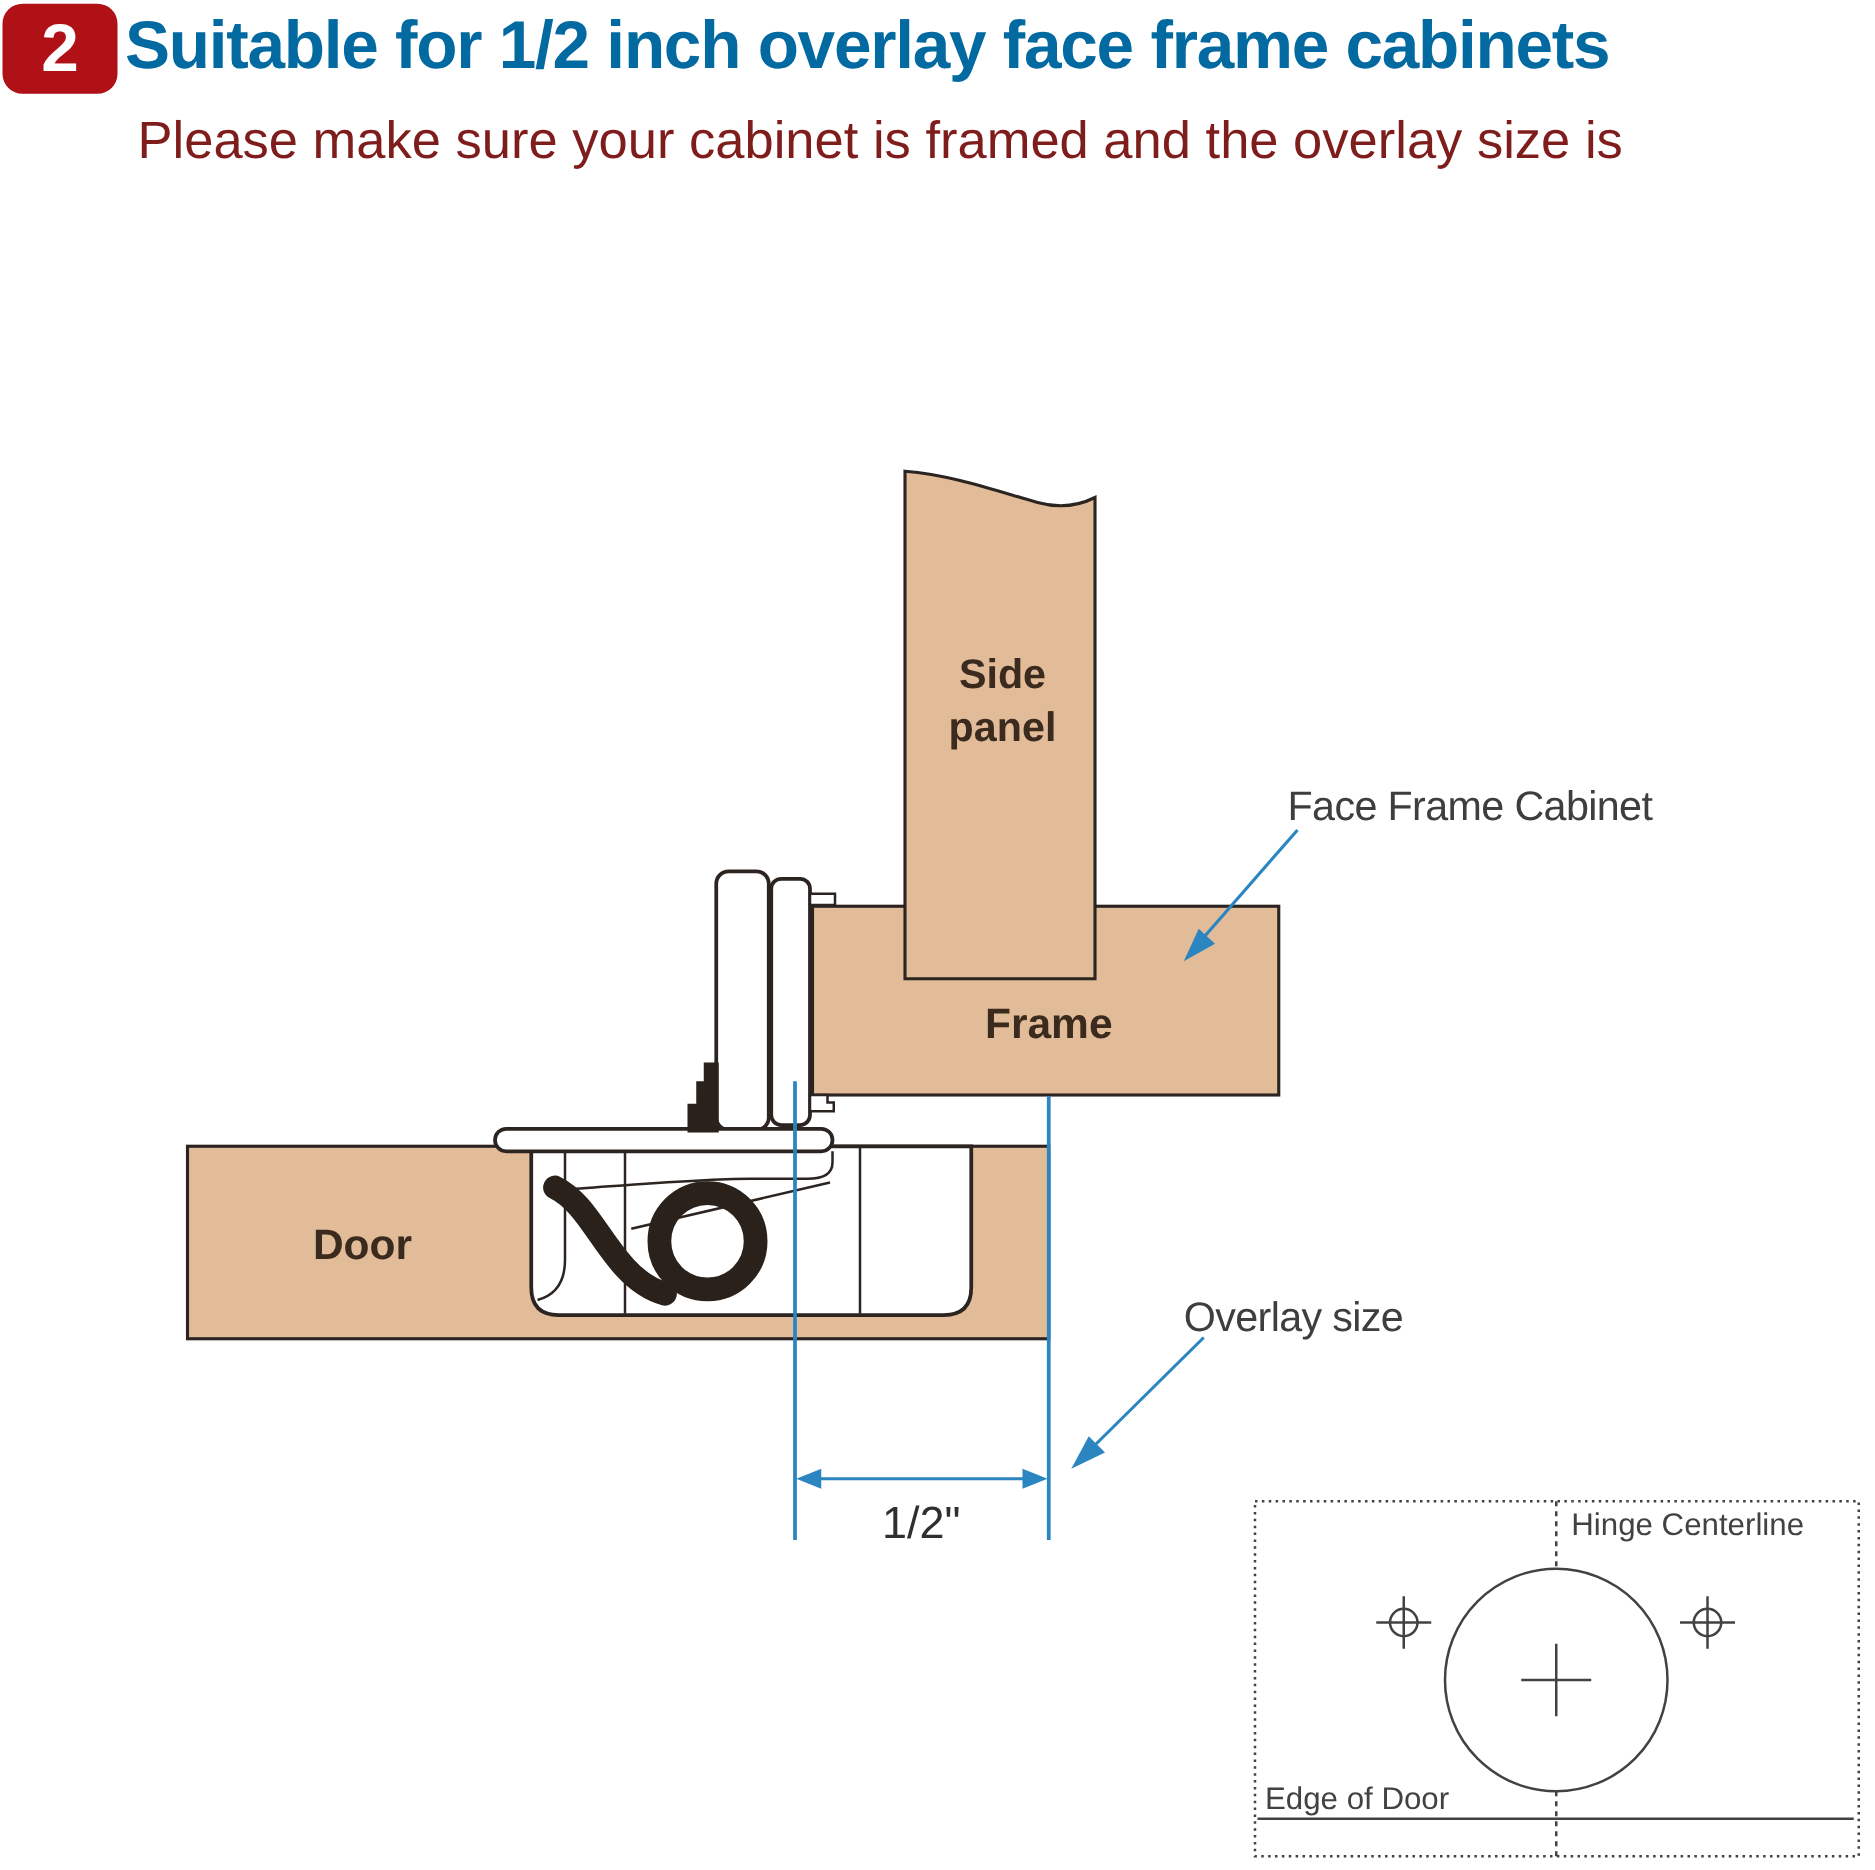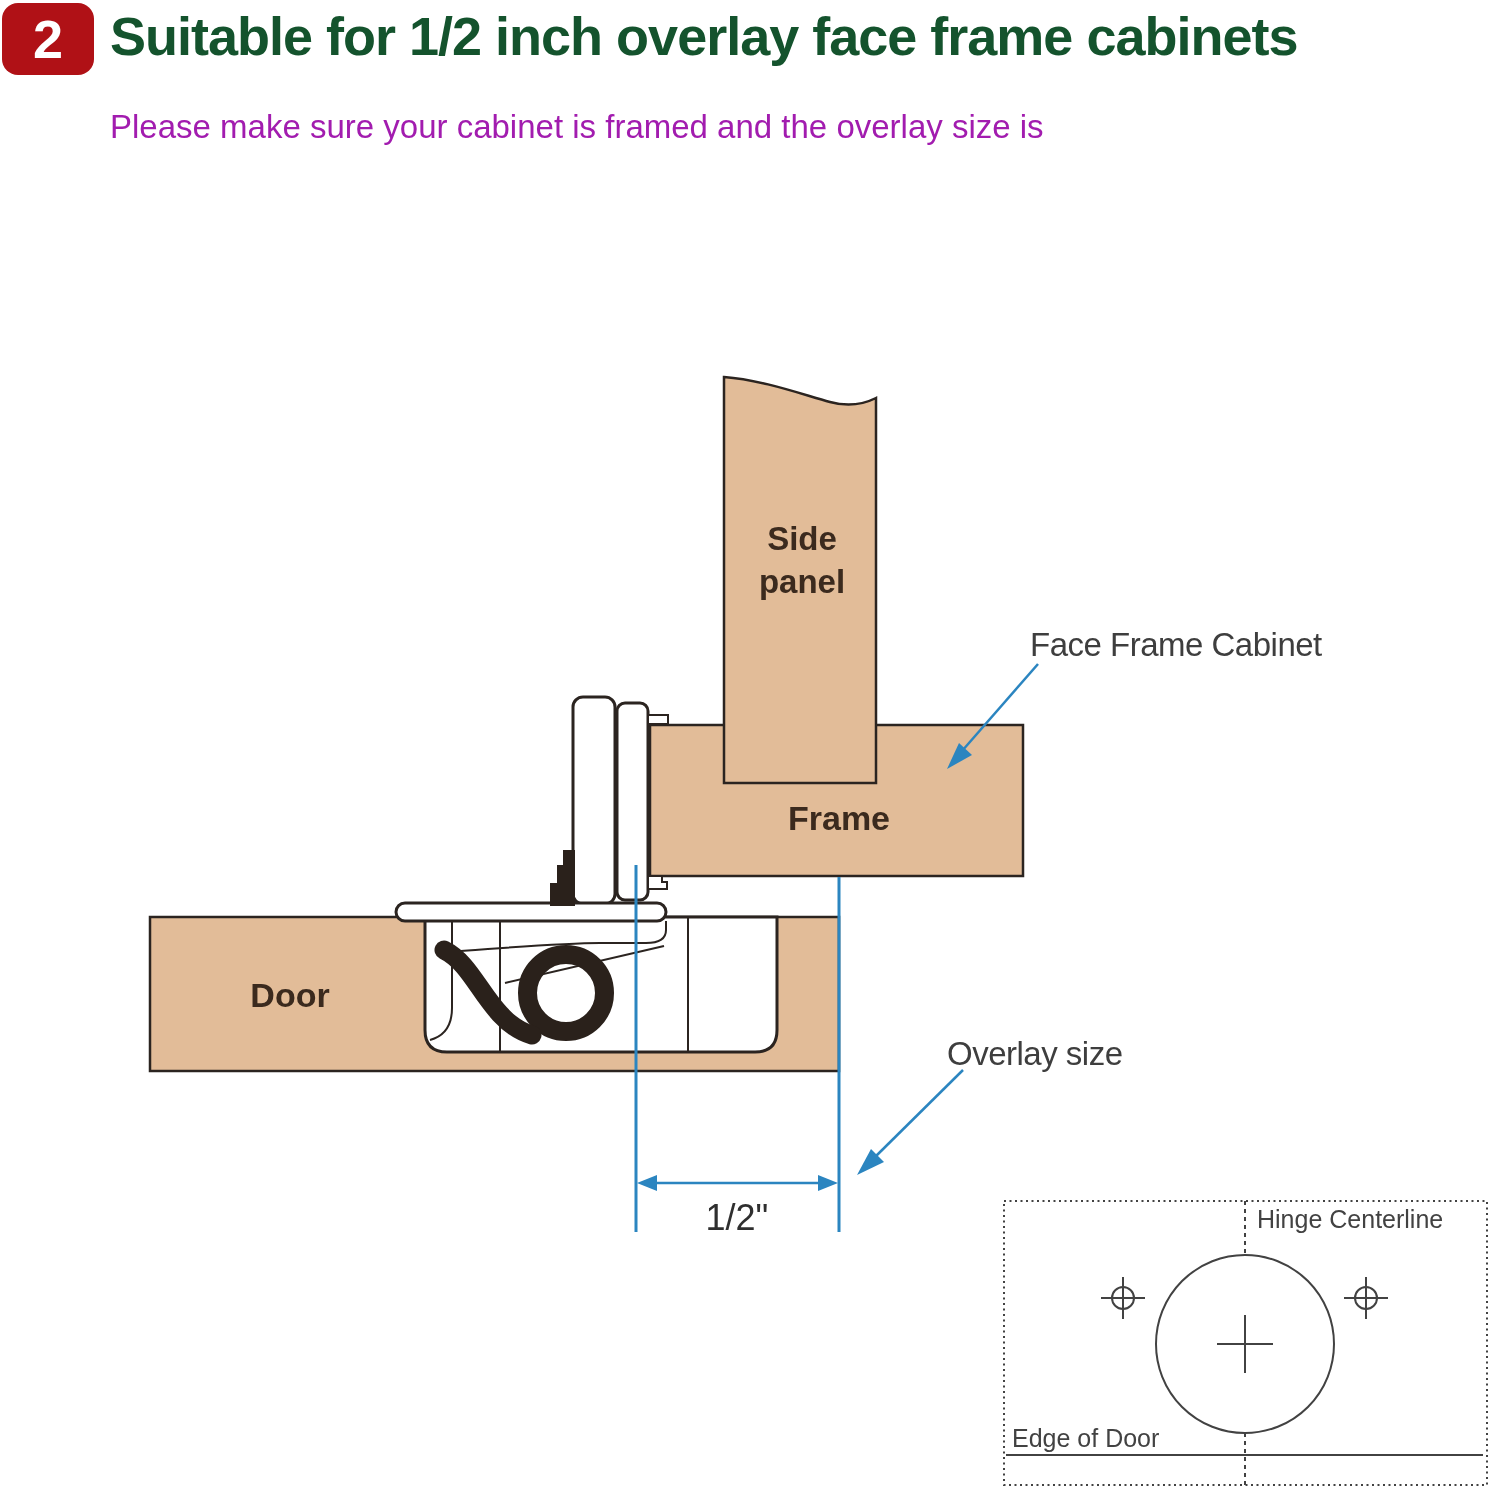--- a/index.html
+++ b/index.html
@@ -8,27 +8,27 @@
     font-family:"Liberation Sans","DejaVu Sans",sans-serif;
   }
   
   .badge{
     position:absolute;left:2px;top:3px;width:92px;height:72px;
     background:var(--badge-red,#b01116);border-radius:16px;
     display:flex;align-items:center;justify-content:center;
     color:#ffffff;font-size:54px;font-weight:700;
   }
   .title{
-    position:absolute;left:110px;top:0;margin:0;width:1390px;
+    position:absolute;left:100px;top:0;margin:0;width:1390px;
     font-size:54px;line-height:72px;font-weight:700;letter-spacing:-1px;
-    color:#14532d;white-space:nowrap;
+    color:#0369a1;white-space:nowrap;
   }
   .subtitle{
-    position:absolute;left:110px;top:95px;margin:0;width:1390px;
-    font-size:33px;line-height:64px;font-weight:400;color:#a21caf;
+    position:absolute;left:110px;top:80px;margin:0;width:1390px;
+    font-size:42px;line-height:64px;font-weight:400;color:#7f1d1d;
   }
   
   .diagram{position:absolute;left:0;top:0;width:1500px;height:1496px;}
   .wood{fill:var(--wood,#e2bc98);stroke:var(--outline,#2b2420);stroke-width:2.5;}
   .part{fill:#ffffff;stroke:var(--outline,#2b2420);stroke-width:3;}
   .part2{fill:#ffffff;stroke:var(--outline,#2b2420);stroke-width:2;}
   .thin{fill:none;stroke:var(--outline,#2b2420);stroke-width:2;}
   .blk{fill:var(--hinge-black,#2a211b);stroke:none;}
   .coil{fill:none;stroke:var(--hinge-black,#2a211b);stroke-width:19;}
   .coil-tail{fill:none;stroke:var(--hinge-black,#2a211b);stroke-width:19;stroke-linecap:round;}

